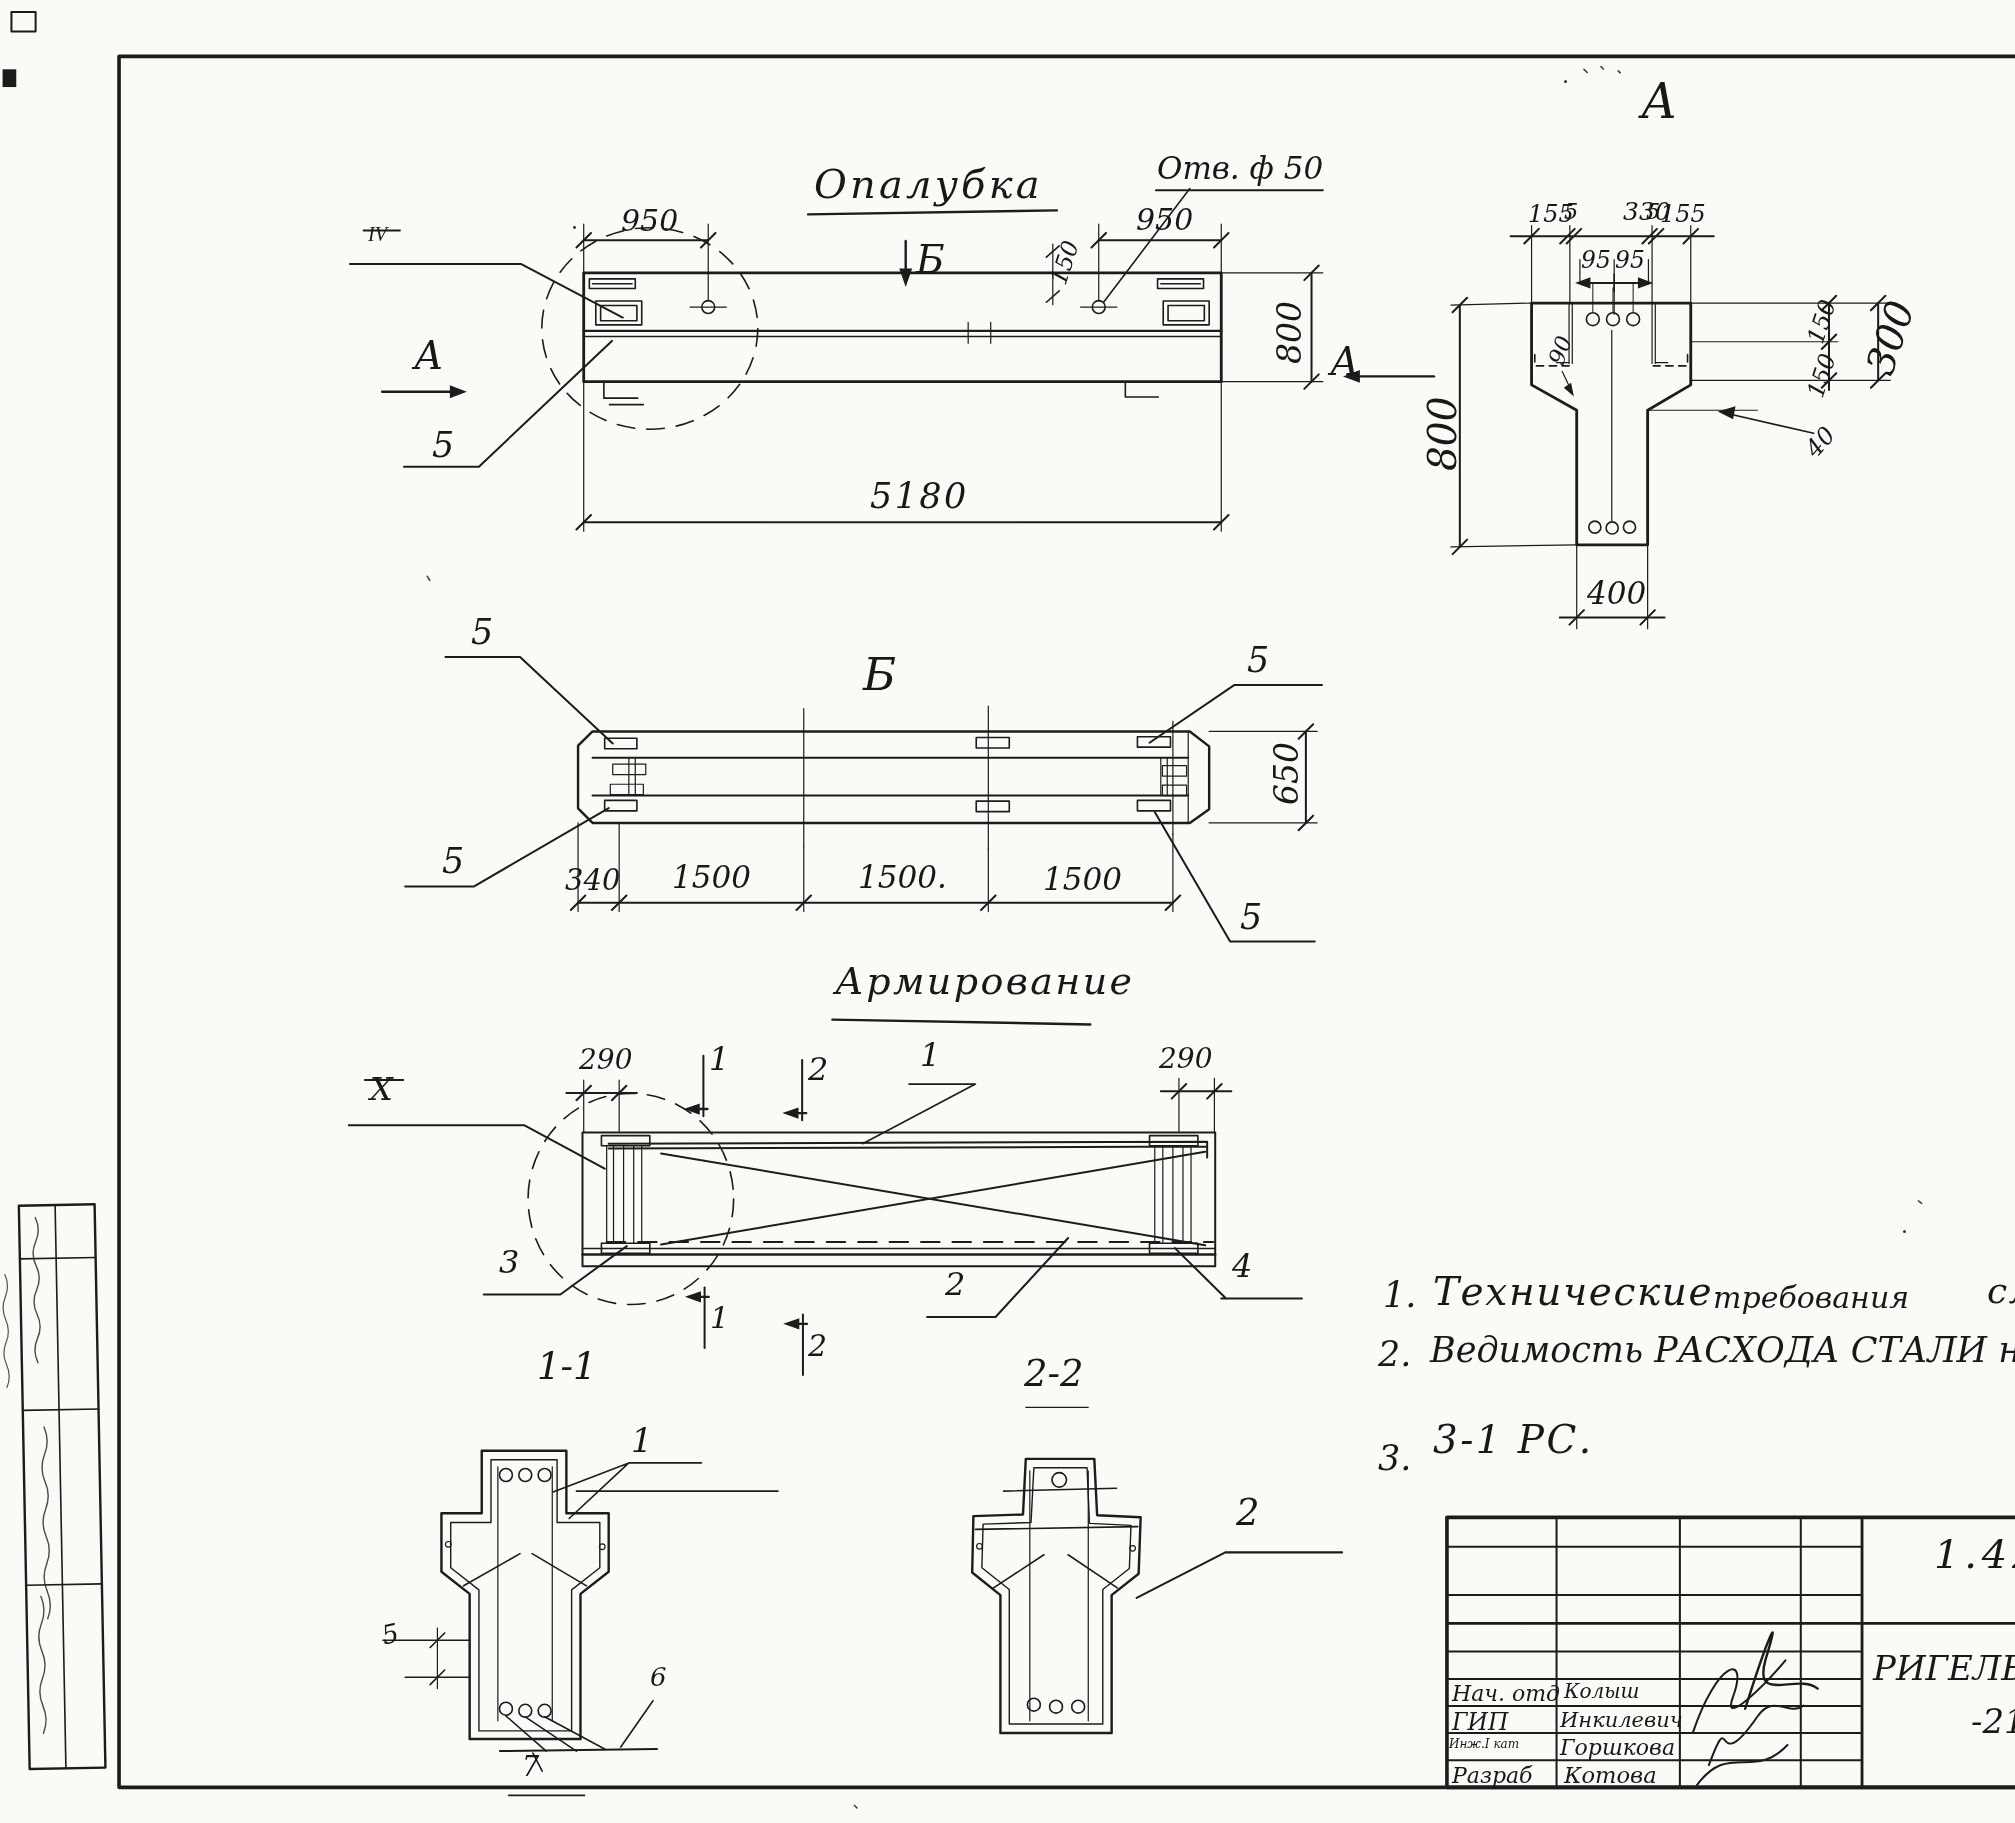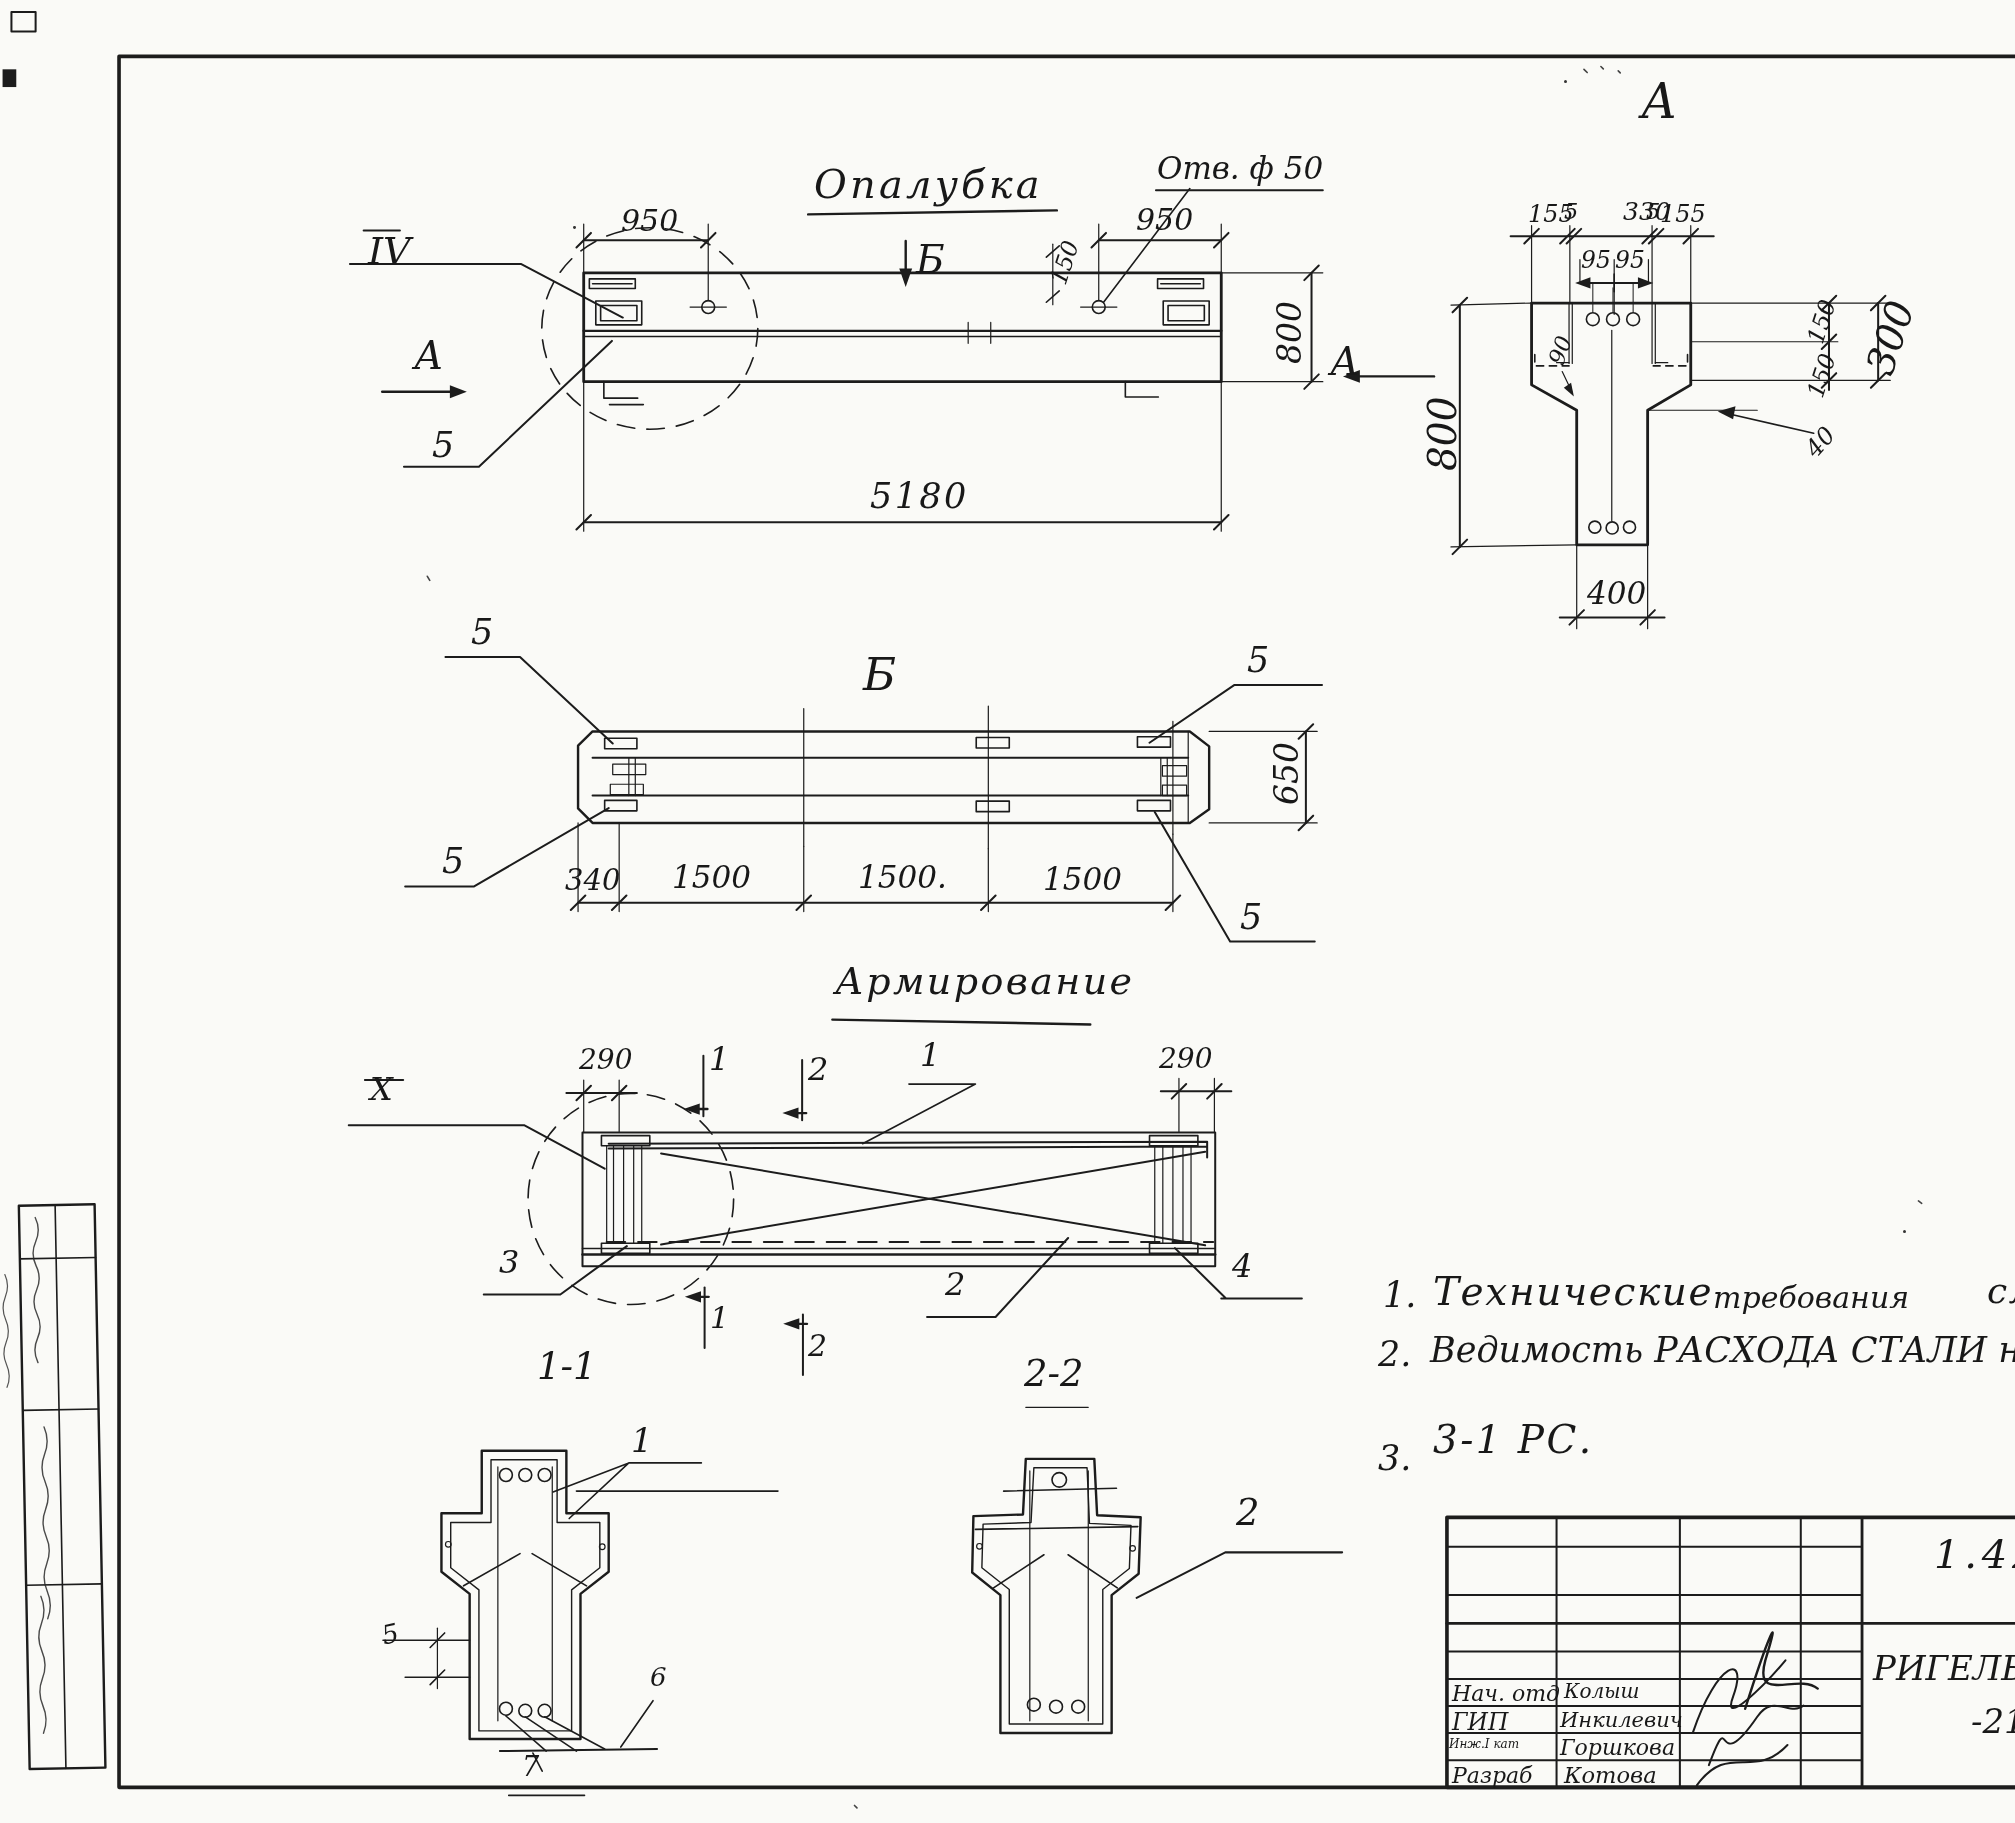--- a/index.html
+++ b/index.html
@@ -272,21 +272,21 @@
 </svg>
 
 <div class="lbl" style="left:814px;top:164px;font-size:40px;letter-spacing:3.2px;text-align:center;">Опалубка</div>
 <div class="lbl" style="left:1157px;top:153px;font-size:31px;">Отв. ф 50</div>
 <div class="lbl" style="left:916px;top:240px;font-size:39px;">Б</div>
 <div class="lbl" style="left:621px;top:206px;font-size:30px;">950</div>
 <div class="lbl" style="left:1136px;top:205px;font-size:30px;">950</div>
 <div class="lbl" style="left:1043px;top:251px;font-size:23.4px;transform:rotate(-72deg);">150</div>
 <div class="lbl" style="left:414px;top:336px;font-size:39px;">А</div>
 <div class="lbl" style="left:1330px;top:342px;font-size:39px;">А</div>
-<div class="lbl" style="left:368px;top:232px;font-size:38px;">IV</div>
+<div class="lbl" style="left:368px;top:224px;font-size:20px;font-family:Liberation Serif, serif;">IV</div>
 <div class="lbl" style="left:432px;top:428px;font-size:35px;">5</div>
 <div class="lbl rot90" style="left:1273px;top:364px;font-size:33px;">800</div>
 <div class="lbl" style="left:870px;top:479px;font-size:35px;letter-spacing:2.4px;">5180</div>
 
 <div class="lbl" style="left:1641px;top:77px;font-size:48px;">А</div>
 <div class="lbl" style="left:1528px;top:202px;font-size:24px;">155</div>
 <div class="lbl" style="left:1564px;top:200px;font-size:22.6px;">5</div>
 <div class="lbl" style="left:1592px;top:199px;font-size:25px;margin-left:31px;">330</div>
 <div class="lbl" style="left:1646px;top:200px;font-size:22.6px;">5</div>
 <div class="lbl" style="left:1660px;top:202px;font-size:24px;">155</div>

